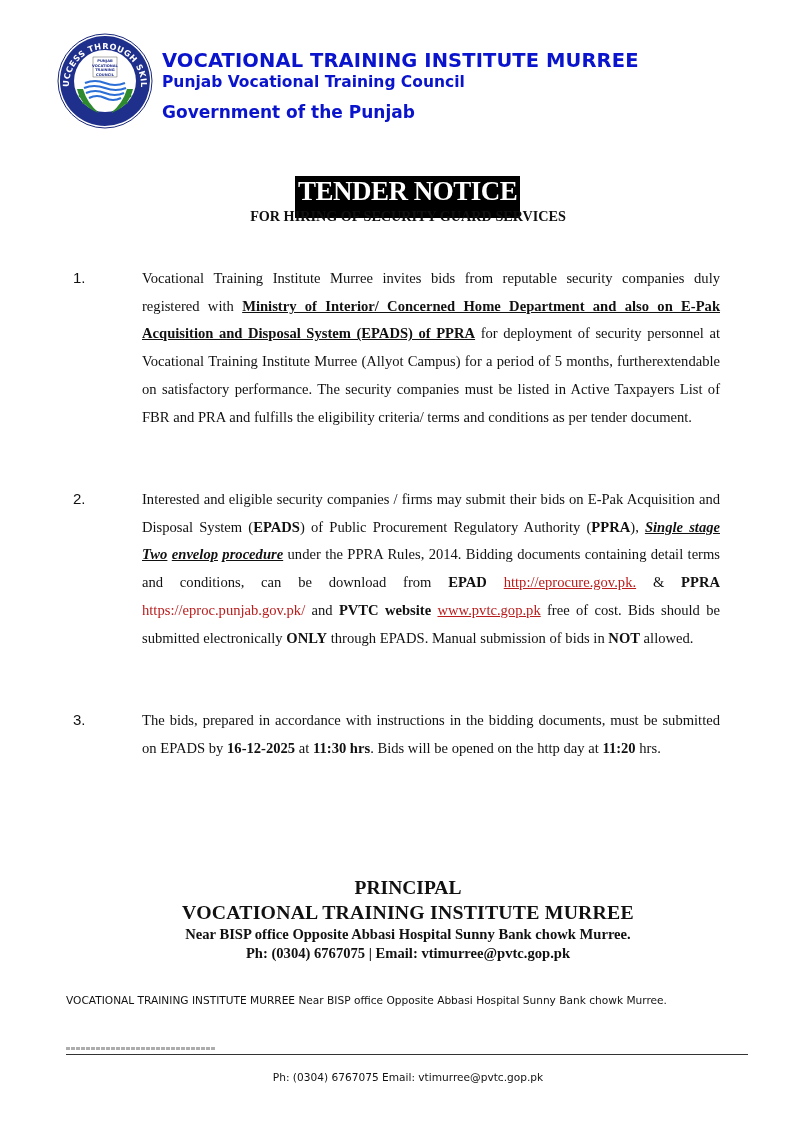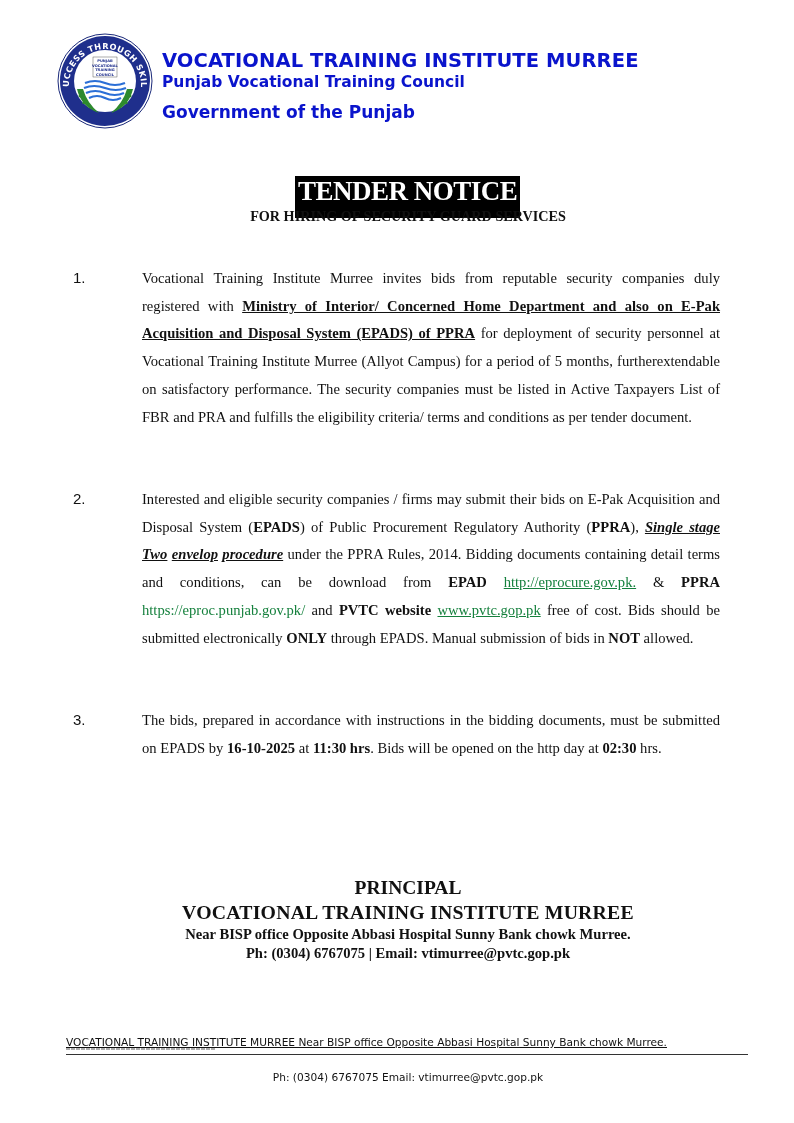--- a/index.html
+++ b/index.html
@@ -11,32 +11,32 @@
   .hdr-gov { position: absolute; left: 162px; top: 102px; font-family: "DejaVu Sans", sans-serif; font-weight: bold; font-size: 17px; color: #0a14cc; white-space: nowrap; }
 
   .tender-title { position: absolute; left: 295px; top: 176px; height: 42px; padding: 0 3px; background: #000; color: #fff; font-family: "Liberation Serif", serif; font-weight: bold; font-size: 27px; line-height: 31px; white-space: nowrap; letter-spacing: -0.5px; }
   .tender-sub { position: absolute; left: 0; width: 816px; top: 208px; text-align: center; font-weight: bold; font-size: 14.2px; white-space: nowrap; }
 
   .item { position: absolute; left: 0; width: 794px; }
   .num { position: absolute; left: 73px; font-family: "Liberation Sans", sans-serif; font-size: 15px; }
   .para { position: absolute; left: 115px; width: 578px; font-size: 14.6px; line-height: 27.7px; text-align: justify; margin-left: 27px; }
   .para b { font-weight: bold; }
   .u { text-decoration: underline; }
-  .link { color: #15803d; }
+  .link { color: #b91c1c; }
   .link.u { text-decoration: underline; }
 
   .sign { position: absolute; left: 0; width: 816px; text-align: center; font-weight: bold; }
   .sign-principal { top: 877px; font-size: 19.5px; }
   .sign-inst { top: 901px; font-size: 19.8px; letter-spacing: 0.2px; }
   .sign-addr { top: 926px; font-size: 14.6px; }
   .sign-ph { top: 945px; font-size: 14.6px; }
 
   .path-line { position: absolute; left: 66px; top: 1047px; height: 3px; width: 150px; background: repeating-linear-gradient(90deg, #777 0 4px, transparent 4px 5px); opacity: 0.6; }
   .foot-rule { position: absolute; left: 66px; top: 1054px; width: 682px; border-top: 1px solid #333; }
-  .foot-1 { position: absolute; left: 66px; top: 1036px; font-family: "DejaVu Sans", sans-serif; font-size: 10.6px; white-space: nowrap; color: #111; text-decoration: underline; }
+  .foot-1 { position: absolute; left: 66px; top: 994px; font-family: "DejaVu Sans", sans-serif; font-size: 10.6px; white-space: nowrap; color: #111; }
   .foot-2 { position: absolute; left: 0; width: 816px; top: 1071px; text-align: center; font-family: "DejaVu Sans", sans-serif; font-size: 10.6px; white-space: nowrap; color: #111; }
 </style>
 </head>
 <body>
 
 <div class="logo">
   <svg viewBox="0 0 96 96" width="96" height="96">
     <circle cx="48" cy="48" r="47" fill="#ffffff" stroke="#1b2a7a" stroke-width="1"></circle>
     <circle cx="48" cy="48" r="45" fill="#1f2f8c"></circle>
     <circle cx="48" cy="48" r="31" fill="#ffffff"></circle>
@@ -84,21 +84,21 @@
 <div class="item" style="top:486px;">
   <span class="num" style="top:4px;">2.</span>
   <div class="para" style="top:0;">
     <span>Interested and eligible security companies / firms may submit their bids on E-Pak Acquisition and Disposal System (</span><b>EPADS</b><span>) of Public Procurement Regulatory Authority (</span><b>PPRA</b><span>), </span><b><i class="u">Single stage Two</i></b><span> </span><b><i class="u">envelop</i></b><span> </span><b><i class="u">procedure</i></b><span> under the PPRA Rules, 2014. Bidding documents containing detail terms and conditions, can be download from </span><b>EPAD</b><span> </span><a class="link u">http://eprocure.gov.pk.</a><span> &amp; </span><b>PPRA</b><span> </span><a class="link">https://eproc.punjab.gov.pk/</a><span> and </span><b>PVTC website</b><span> </span><a class="link u">www.pvtc.gop.pk</a><span> free of cost. Bids should be submitted electronically </span><b>ONLY</b><span> through EPADS. Manual submission of bids in </span><b>NOT</b><span> allowed.</span>
   </div>
 </div>
 
 <div class="item" style="top:707px;">
   <span class="num" style="top:4px;">3.</span>
   <div class="para" style="top:0;">
-    <span>The bids, prepared in accordance with instructions in the bidding documents, must be submitted on EPADS by </span><b>16-10-2025</b><span> at </span><b>11:30 hrs</b><span>. Bids will be opened on the http day at </span><b>02:30</b><span> hrs.</span>
+    <span>The bids, prepared in accordance with instructions in the bidding documents, must be submitted on EPADS by </span><b>16-12-2025</b><span> at </span><b>11:30 hrs</b><span>. Bids will be opened on the http day at </span><b>11:20</b><span> hrs.</span>
   </div>
 </div>
 
 <div class="sign sign-principal">PRINCIPAL</div>
 <div class="sign sign-inst">VOCATIONAL TRAINING INSTITUTE MURREE</div>
 <div class="sign sign-addr">Near BISP office Opposite Abbasi Hospital Sunny Bank chowk Murree.</div>
 <div class="sign sign-ph">Ph: (0304) 6767075 | Email: vtimurree@pvtc.gop.pk</div>
 
 <div class="path-line"></div>
 <div class="foot-rule"></div>

